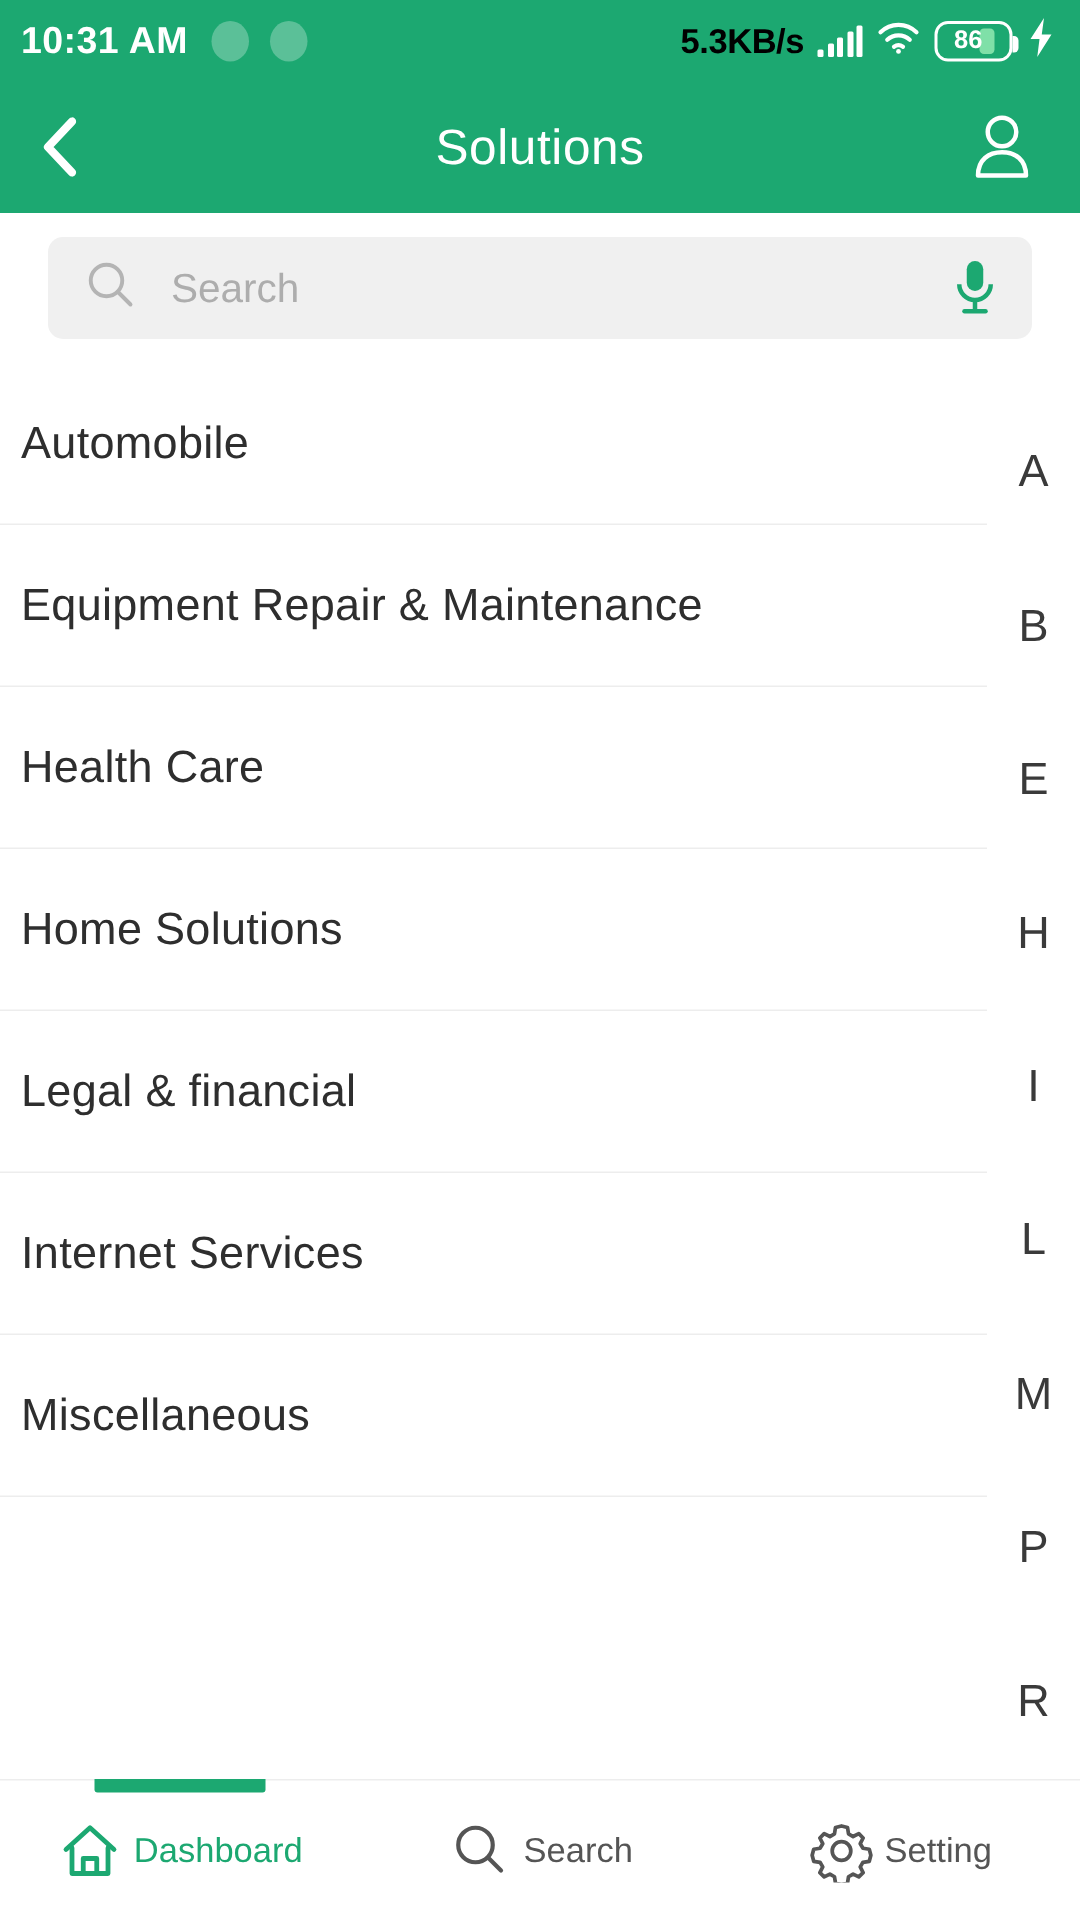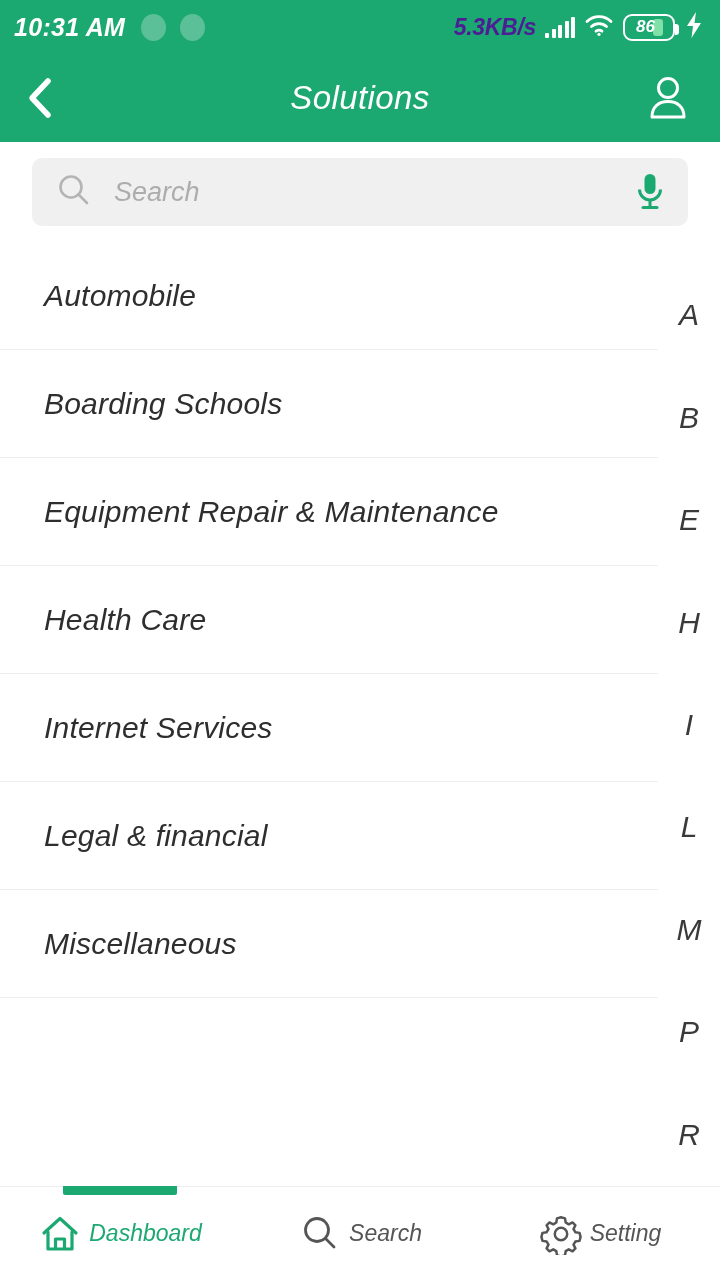--- a/index.html
+++ b/index.html
@@ -2,34 +2,34 @@
 <html><head>
 <meta charset="utf-8">
 <style>
   * { margin:0; padding:0; box-sizing:border-box; }
   html, body {
     width:720px; height:1280px;
     background:#ffffff;
     font-family:"Liberation Sans", sans-serif;
     overflow:hidden;
   }
-  #screen { position:relative; width:720px; height:1280px; background:#fff;font-style:italic; }
+  #screen { position:relative; width:720px; height:1280px; background:#fff; }
 
   
   .statusbar{
     position:absolute; top:0; left:0; width:720px; height:54px;
     background:#1CA871; display:flex; align-items:center;
     padding:0 16px 0 14px;
   }
   .sb-time{ color:#fff; font-size:25px; font-weight:bold; letter-spacing:.3px; }
   .sb-dots{ display:flex; align-items:center; gap:14px; margin-left:16px; }
   .sb-dot{ width:25px; height:27px; border-radius:50%;
            background:rgba(255,255,255,.28); }
   .sb-right{ margin-left:auto; display:flex; align-items:center; gap:9px; }
-  .sb-net{ color:#4c1d95; font-size:23px; font-weight:bold; letter-spacing:-.3px; }
+  .sb-net{ color:#000000; font-size:23px; font-weight:bold; letter-spacing:-.3px; }
   .sig{ display:flex; align-items:flex-end; gap:2.5px; height:22px; }
   .sig i{ display:block; width:4px; background:#fff; border-radius:1px; }
   .sig i:nth-child(1){ height:5px; }
   .sig i:nth-child(2){ height:9px; }
   .sig i:nth-child(3){ height:13px; }
   .sig i:nth-child(4){ height:17px; }
   .sig i:nth-child(5){ height:21px; }
   .batt{
     width:52px; height:27px; border:2.5px solid #fff; border-radius:9px;
     position:relative; display:flex; align-items:center; justify-content:center;
@@ -68,21 +68,21 @@
     display:flex; align-items:center; padding:0 22px 0 24px;
   }
   .search-ph{ flex:1; color:#ADADAD; font-size:27px; margin-left:22px; }
   .mic-btn{ cursor:pointer; display:flex; align-items:center; }
 
   
   .list{ position:absolute; top:242px; left:0; width:720px; height:944px;
          overflow:hidden; background:#fff; }
   .row{
     position:relative; height:108px; display:flex; align-items:center;
-    padding-left:44px; border-bottom:1.5px solid #EDEDED;
+    padding-left:14px; border-bottom:1.5px solid #EDEDED;
     width:658px; cursor:pointer;
   }
   .row-label{ font-size:30px; color:#2E2E2E; letter-spacing:.2px; }
 
   
   .alpha{
     position:absolute; top:242px; right:0; width:62px; height:944px;
     display:flex; flex-direction:column; align-items:center;
     padding-top:22px; gap:0;
   }
@@ -180,33 +180,33 @@
         </svg>
       </span>
     </div>
   </div>
 
   <div class="list">
     <div class="row">
       <span class="row-label">Automobile</span>
     </div>
     <div class="row">
-      <span class="row-label">Boarding Schools</span>
-    </div>
-    <div class="row">
       <span class="row-label">Equipment Repair &amp; Maintenance</span>
     </div>
     <div class="row">
       <span class="row-label">Health Care</span>
     </div>
     <div class="row">
+      <span class="row-label">Home Solutions</span>
+    </div>
+    <div class="row">
+      <span class="row-label">Legal &amp; financial</span>
+    </div>
+    <div class="row">
       <span class="row-label">Internet Services</span>
-    </div>
-    <div class="row">
-      <span class="row-label">Legal &amp; financial</span>
     </div>
     <div class="row">
       <span class="row-label">Miscellaneous</span>
     </div>
   </div>
 
   <div class="alpha">
     <div class="alpha-item">A</div>
     <div class="alpha-item">B</div>
     <div class="alpha-item">E</div>

